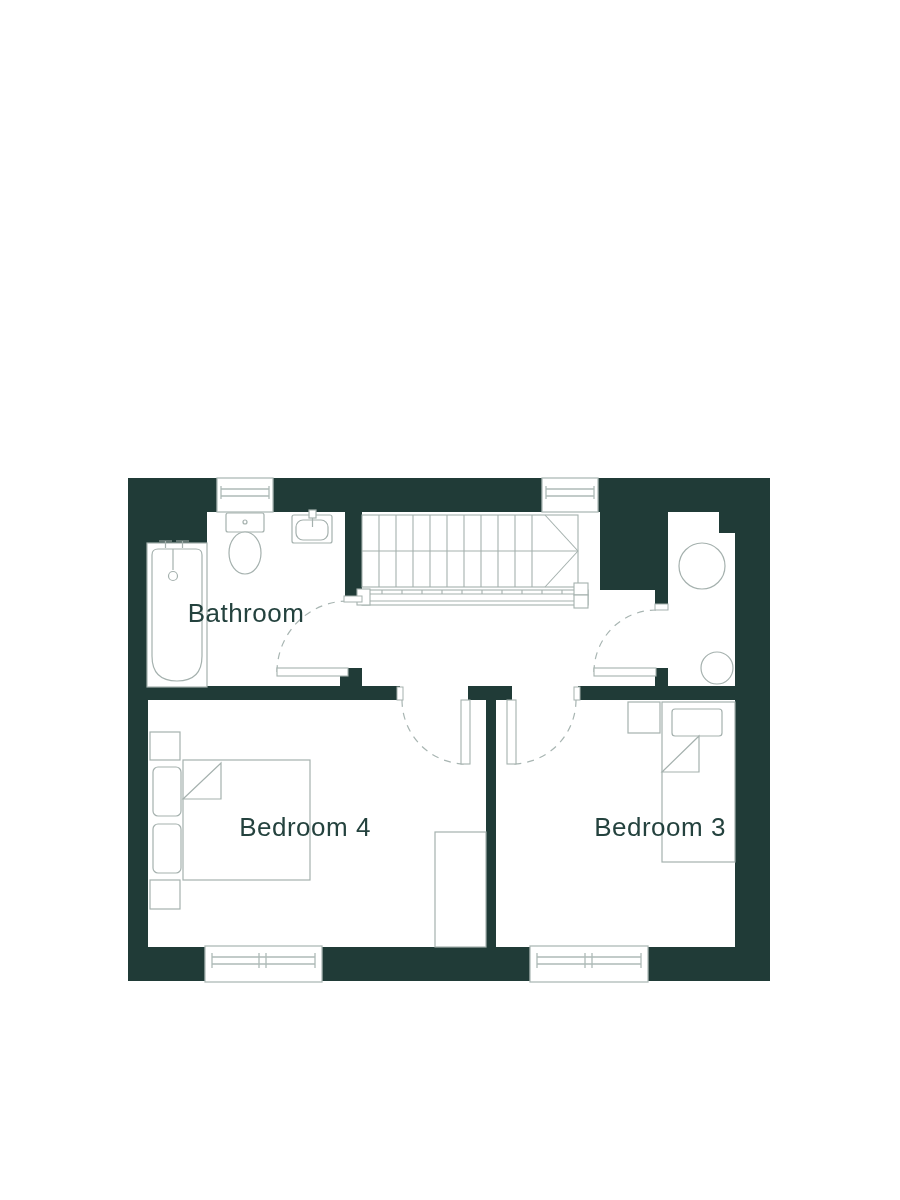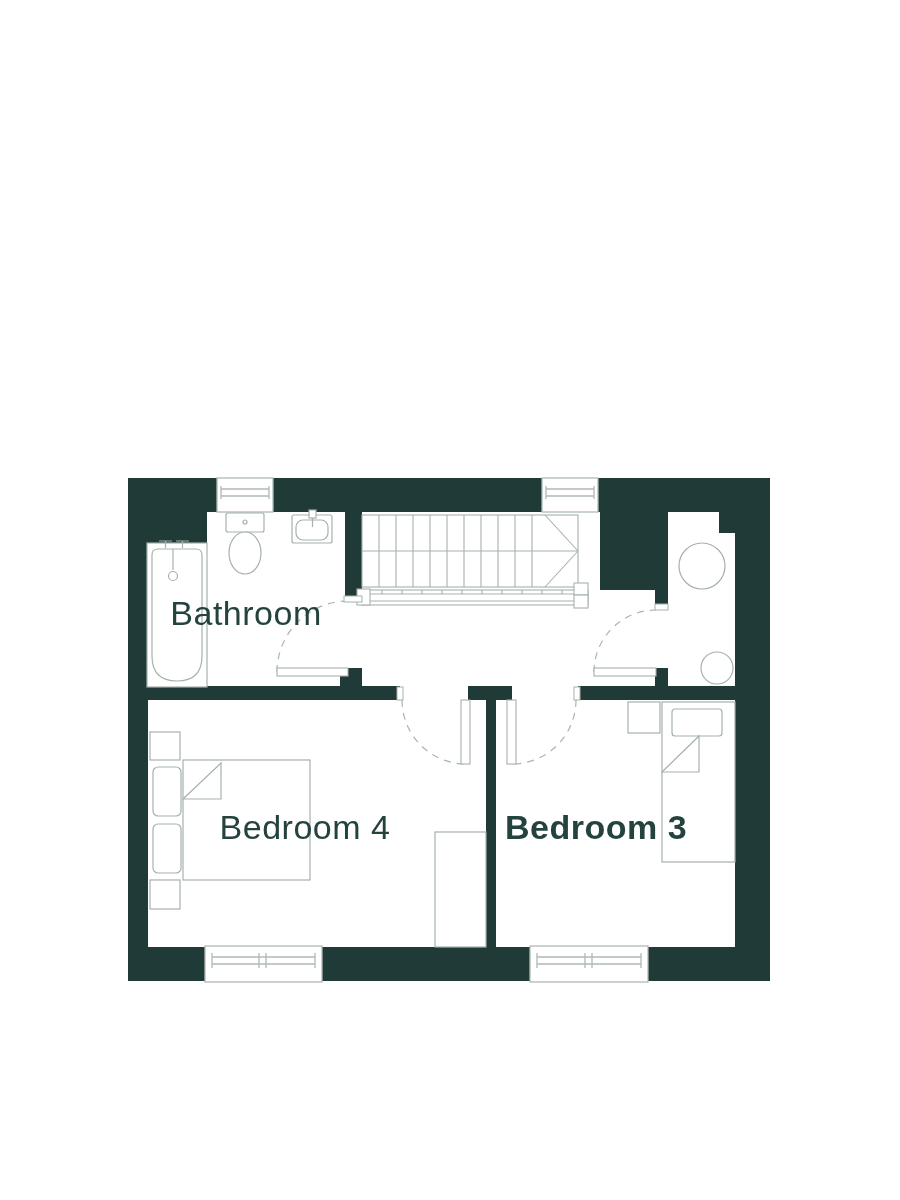--- a/index.html
+++ b/index.html
@@ -1,20 +1,20 @@
 <!DOCTYPE html>
 <html><head>
 <meta charset="utf-8">
 <style>
   html,body{margin:0;padding:0;background:#ffffff;}
   .page{position:relative;width:900px;height:1200px;background:#ffffff;overflow:hidden;
         font-family:"Liberation Sans", sans-serif;}
   .plan-svg{position:absolute;left:0;top:0;width:900px;height:1200px;}
   .room-label{position:absolute;transform:translate(-50%,-50%);color:#24423e;
-        font-size:34px;letter-spacing:0.5px;white-space:nowrap;}
+        font-size:26px;letter-spacing:0.5px;white-space:nowrap;}
 </style>
 </head>
 <body>
 
 <div class="page">
 
 <svg class="plan-svg" viewBox="0 0 900 1200">
 
   <g fill="#203b37" stroke="none">
     <rect x="128" y="478" width="642" height="34"></rect>
@@ -162,14 +162,14 @@
   </g>
   <g>
     <path d="M594,672 A62,62 0 0 1 656,610" fill="none" stroke="#a8b5b2" stroke-width="1.2" stroke-dasharray="7 6"></path>
     <rect x="594" y="668" width="62" height="8" fill="#ffffff" stroke="#a5b1ae" stroke-width="1.1"></rect>
     <rect x="655" y="604" width="13" height="6" fill="#ffffff" stroke="#a5b1ae" stroke-width="1"></rect>
   </g>
 </svg>
 
   <div class="room-label" style="left:246px;top:613px;">Bathroom</div>
   <div class="room-label" style="left:305px;top:827px;">Bedroom 4</div>
-  <div class="room-label" style="left:596px;top:827px;font-weight:bold;">Bedroom 3</div>
+  <div class="room-label" style="left:660px;top:827px;">Bedroom 3</div>
 </div>
 
 </body></html>

